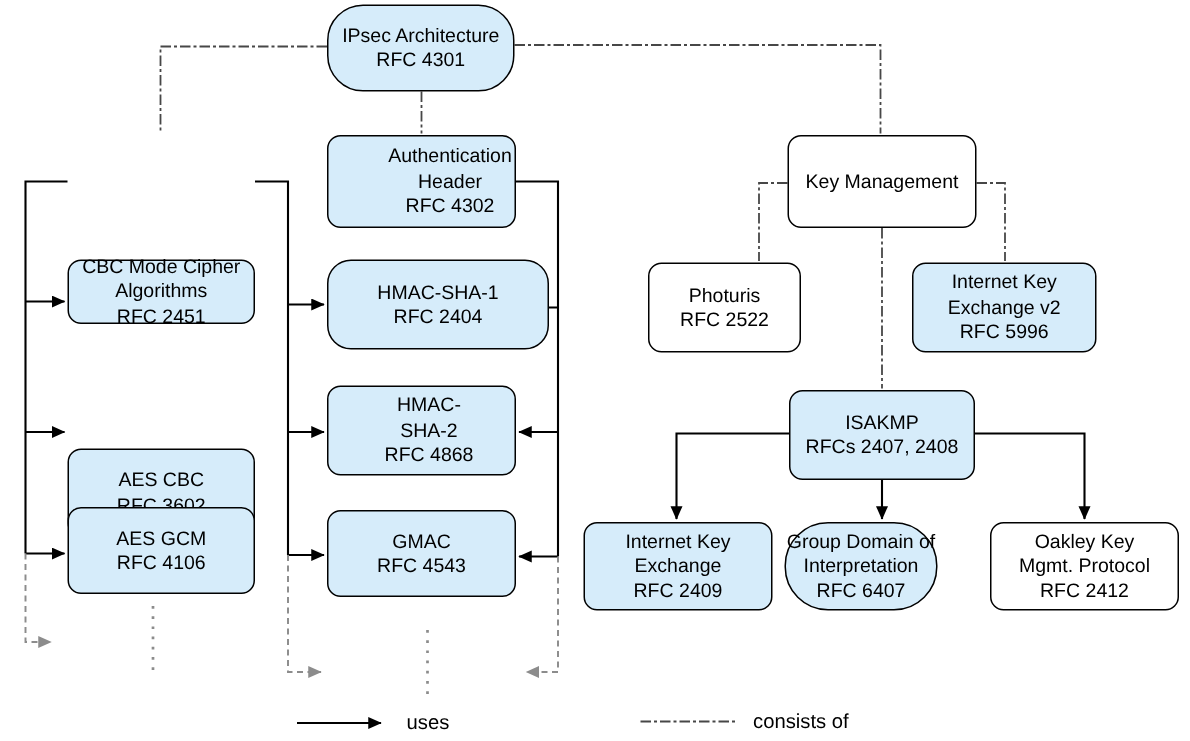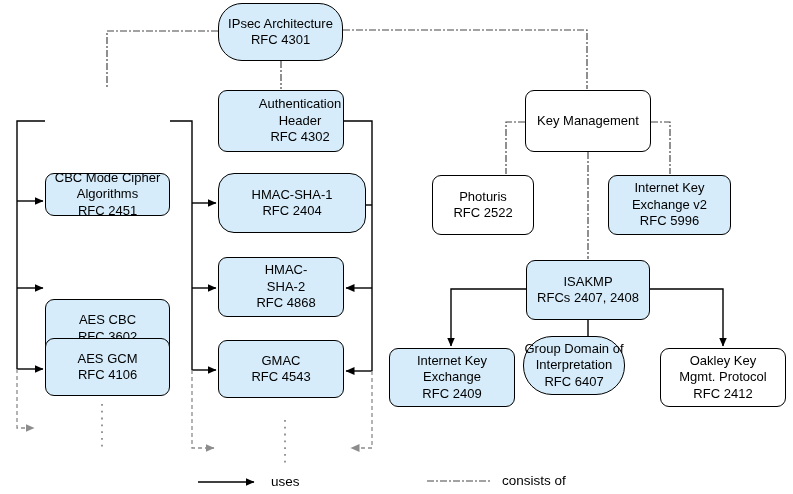--- a/index.html
+++ b/index.html
@@ -32,21 +32,21 @@
   #n-cbc     {left:45px; top:173px;width:125px;height:43px;}
   #n-hmac1   {left:218px;top:173px;width:148px;height:60px;border-radius:16px;}
   #n-photuris{left:432px;top:175px;width:102px;height:60px;}
   #n-ikev2   {left:608px;top:175px;width:123px;height:60px;}
   #n-aescbc  {left:45px; top:258px;width:125px;height:59px;margin-top:41px;}
   #n-hmac2   {left:218px;top:257px;width:126px;height:60px;padding-left:10px;}
   #n-isakmp  {left:526px;top:260px;width:124px;height:60px;}
   #n-aesgcm  {left:45px; top:338px;width:125px;height:58px;}
   #n-gmac    {left:218px;top:340px;width:126px;height:58px;}
   #n-ike     {left:389px;top:348px;width:126px;height:59px;}
-  #n-gdoi    {left:523px;top:336px;width:102px;height:59px;border-radius:29px;}
+  #n-gdoi    {left:523px;top:348px;width:102px;height:59px;border-radius:29px;}
   #n-oakley  {left:660px;top:348px;width:126px;height:59px;}
   #legend-uses-label    {left:271px;top:474px;}
   #legend-consists-label{left:502px;top:473px;}
 </style>
 </head>
 <body>
 
 <div id="canvas">
 
   <svg id="wires" viewBox="0 0 793 494">

